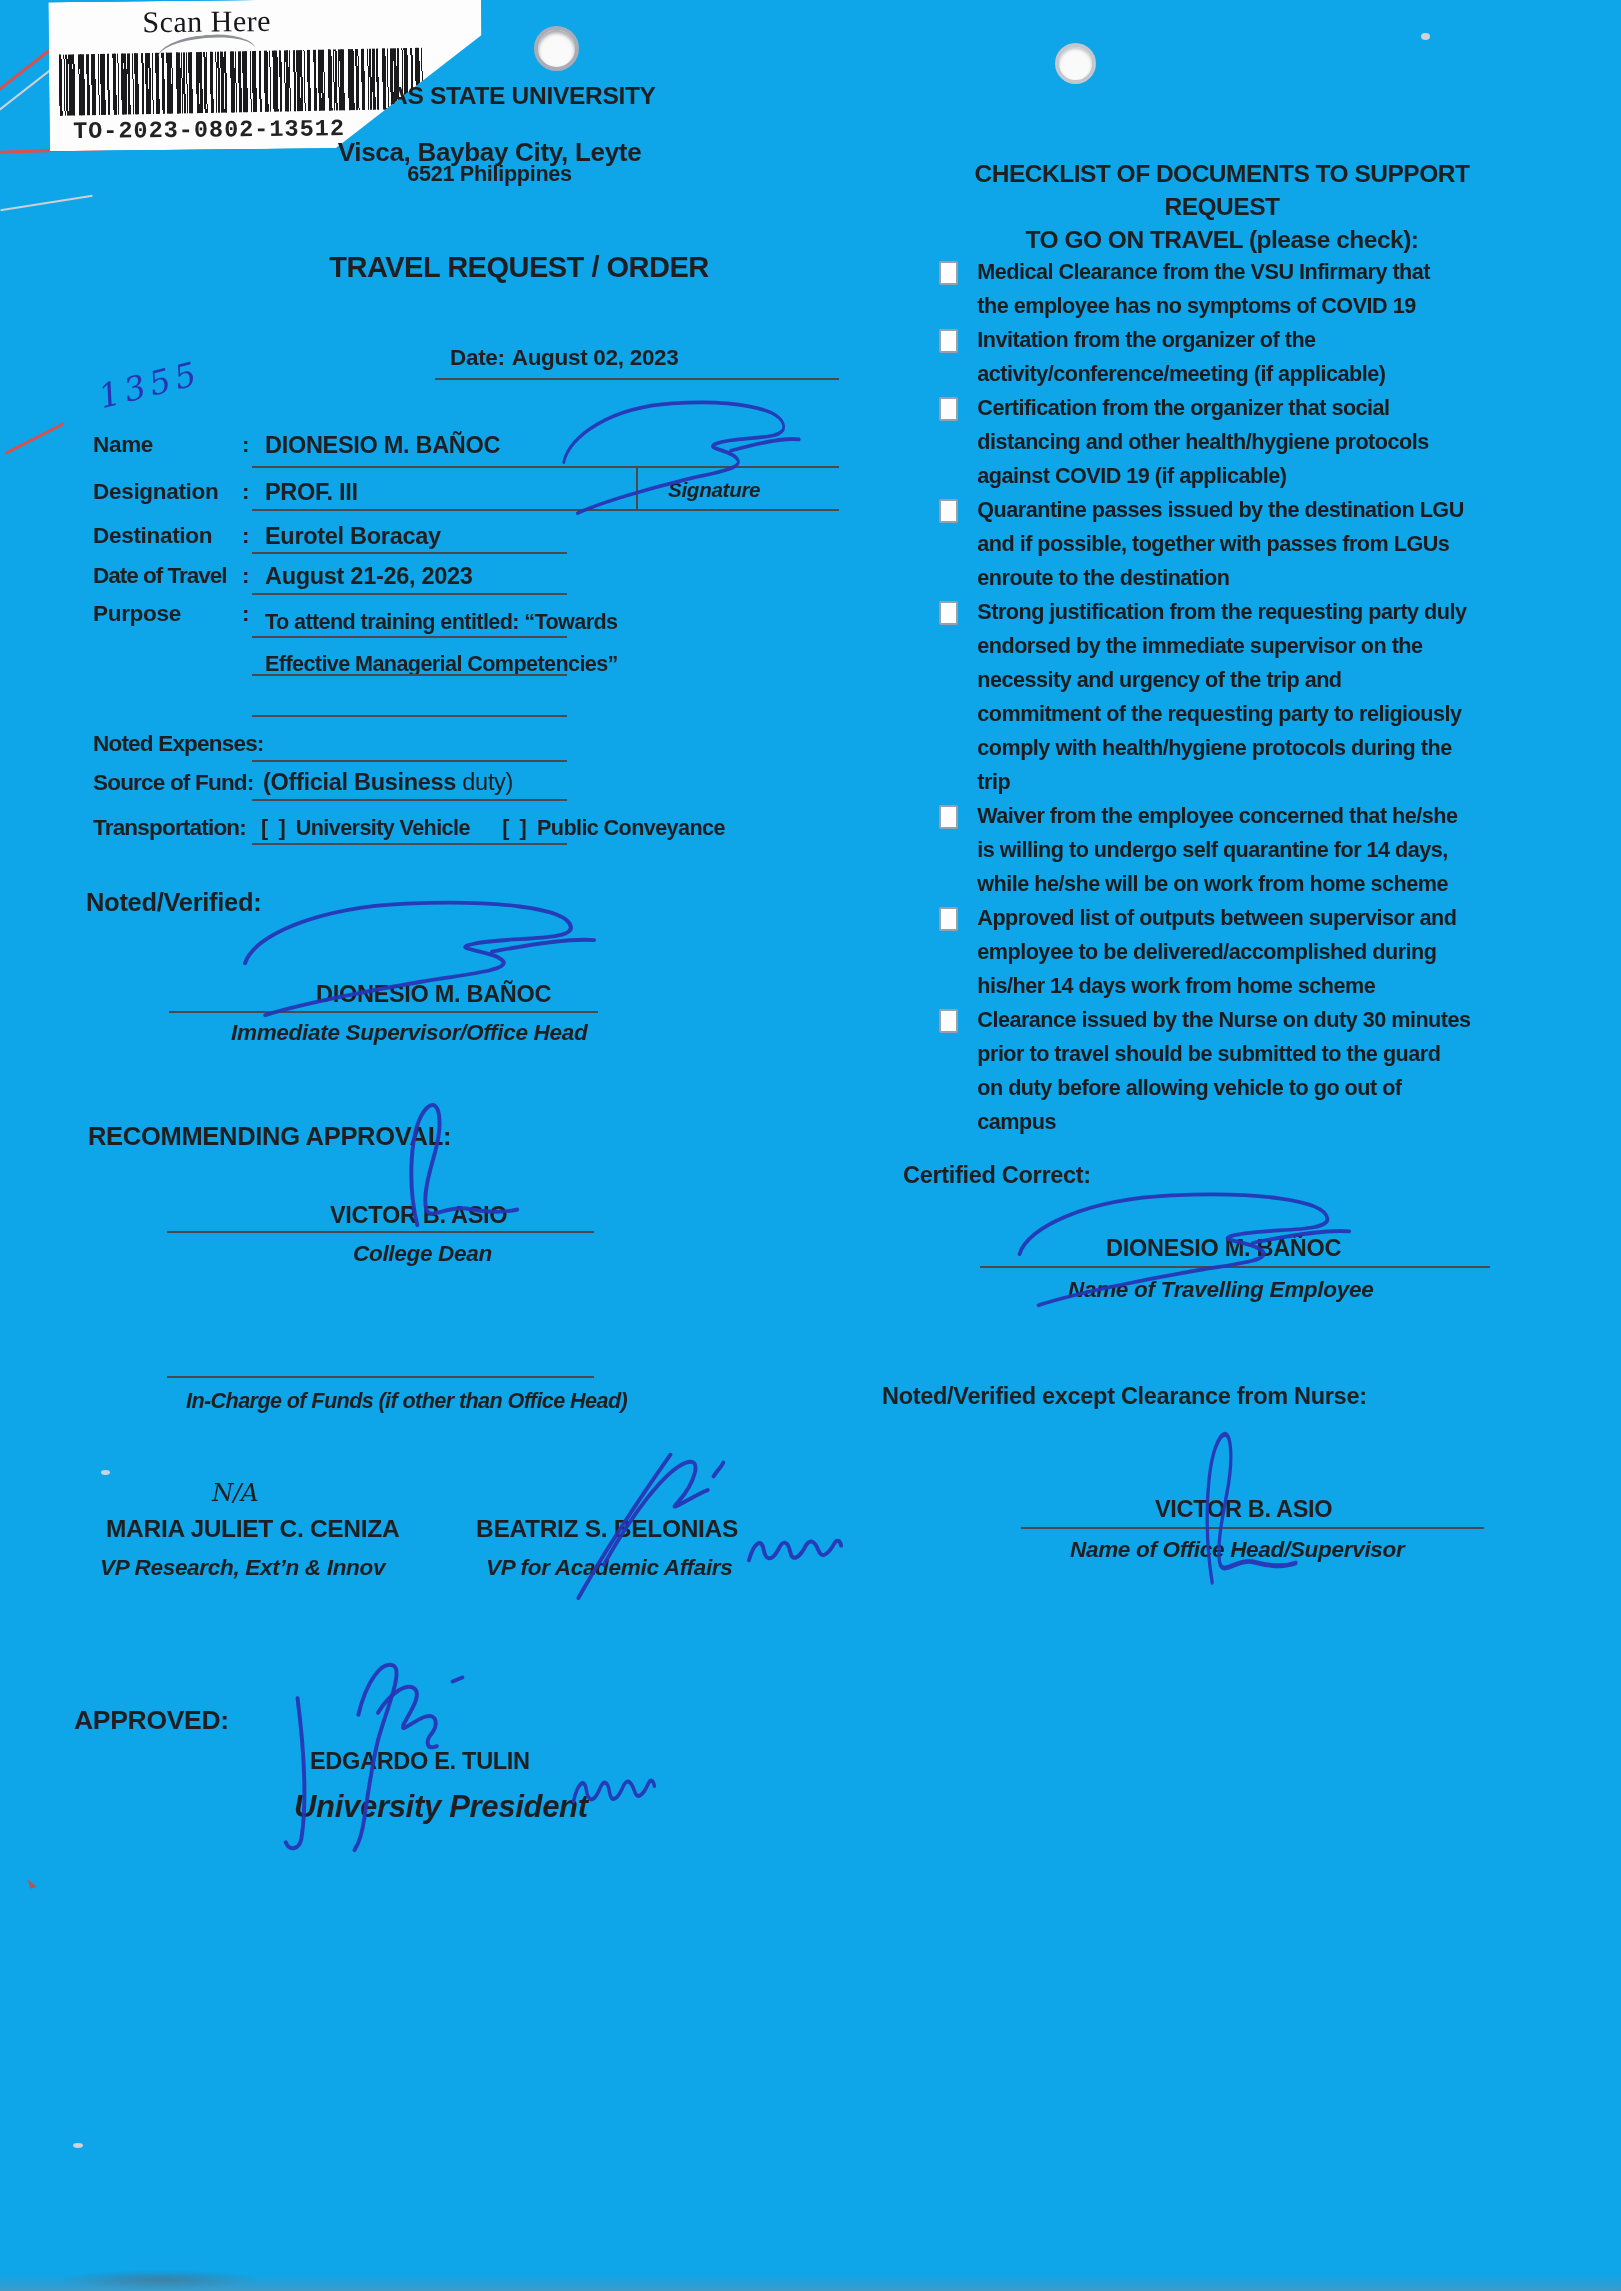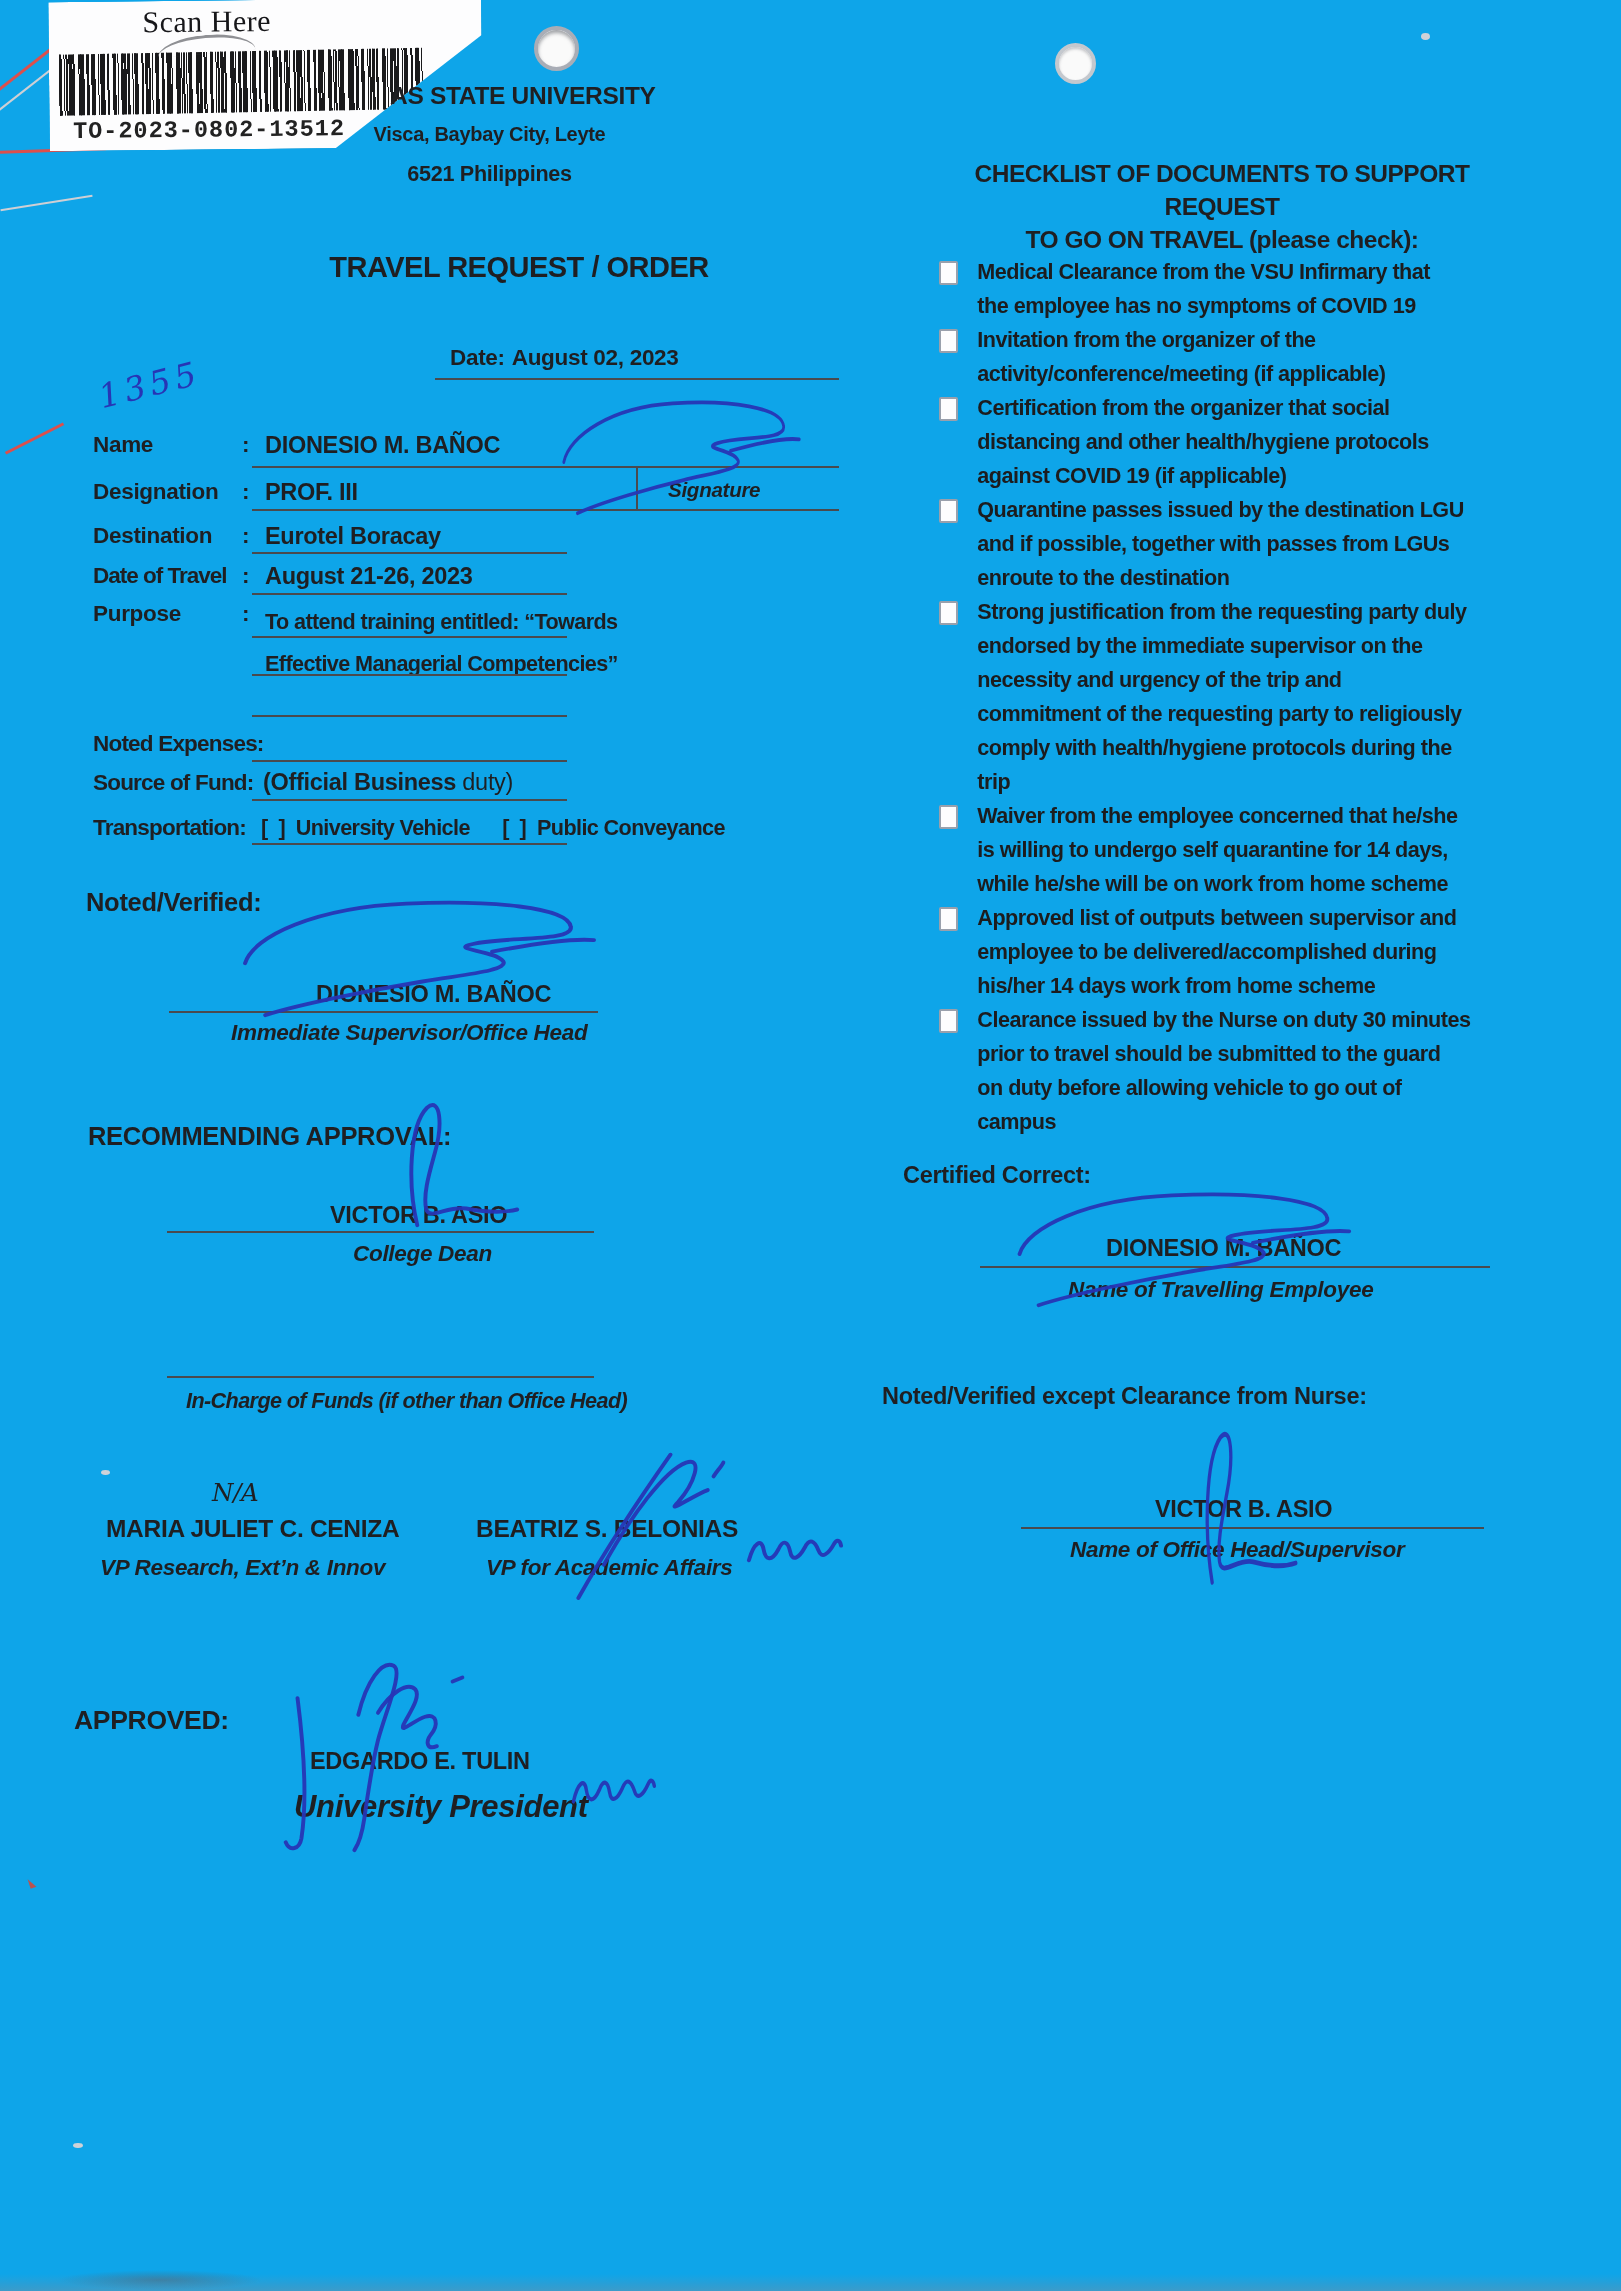--- a/index.html
+++ b/index.html
@@ -67,21 +67,21 @@
   </div>
   <div class="staple"></div>
 
   <div class="hole hole1"></div>
   <div class="hole hole2"></div>
   <div class="dotmark" style="left:1421px;top:33px;width:8.8px;height:6.9px;"></div>
   <div class="dotmark" style="left:101px;top:1470px;width:8.8px;height:4.9px;"></div>
   <div class="dotmark" style="left:73px;top:2143px;width:9.8px;height:4.9px;"></div>
 
   <div class="abs b" style="left:390px;top:82px;font-size:24.5px;">AS STATE UNIVERSITY</div>
-  <div class="abs sb ctr" style="left:323px;top:123px;width:333px;font-size:20px;">Visca, Baybay City, Leyte</div>
+  <div class="abs sb ctr" style="left:323px;top:137px;width:333px;font-size:26px;">Visca, Baybay City, Leyte</div>
   <div class="abs sb ctr" style="left:323px;top:161px;width:333px;font-size:21.6px;">6521 Philippines</div>
 
   <div class="abs b ctr" style="left:323px;top:251px;width:392px;font-size:29px;letter-spacing:-0.5px;">TRAVEL REQUEST / ORDER</div>
   <div class="abs" style="left:450px;top:345px;font-size:22.5px;">
     <span class="sb">Date:</span>
     <span class="b" style="margin-left:1px;">August 02, 2023</span>
   </div>
   <div class="rule" style="left:435px;top:378px;width:404px;"></div>
 
   <div class="abs ink it" style="left:98px;top:365px;font-family:'DejaVu Serif',serif;font-size:33px;letter-spacing:4.9px;transform:rotate(-14deg);">1355</div>

